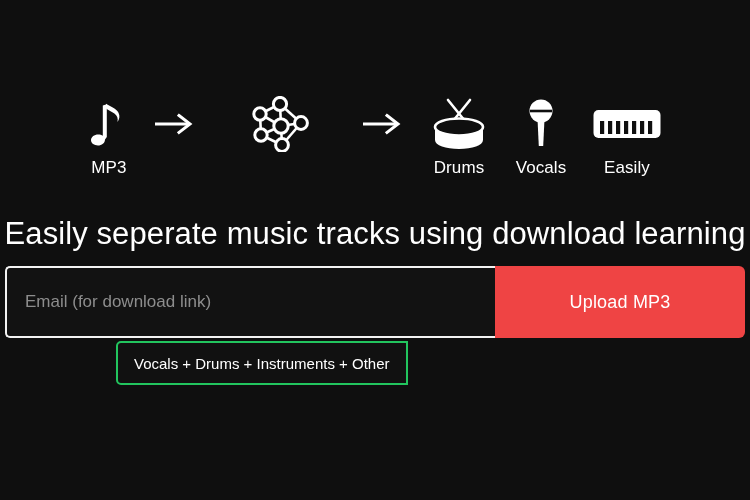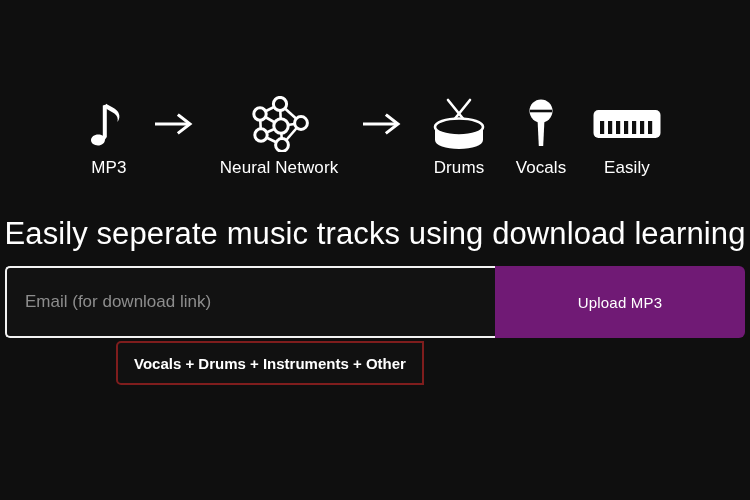--- a/index.html
+++ b/index.html
@@ -101,26 +101,26 @@
     outline: none;
     box-sizing: border-box;
   }
   .email-field::placeholder {
     color: #8d8d8d;
     font-weight: 300;
     opacity: 1;
   }
   .upload-button {
     flex: 0 0 250px;
-    background: #701a75;
+    background: #ef4444;
     border: none;
     border-radius: 0 6px 6px 0;
     color: #ffffff;
     font-family: "Liberation Sans", sans-serif;
-    font-size: 15px;
+    font-size: 18px;
     font-weight: 400;
     cursor: pointer;
     letter-spacing: 0.2px;
   }
 
   
   .mode-toggle {
     position: absolute;
     left: 116px;
     top: 341px;
@@ -134,24 +134,24 @@
     justify-content: center;
     padding: 0 16px;
     background: #111111;
     font-family: "Liberation Sans", sans-serif;
     font-size: 15px;
     cursor: pointer;
     box-sizing: border-box;
     white-space: nowrap;
   }
   .mode-option.active {
-    border: 2px solid #7f1d1d;
+    border: 2px solid #22c55e;
     border-radius: 5px 0 0 5px;
     color: #ffffff;
-    font-weight: 700;
+    font-weight: 400;
     z-index: 2;
   }
   .mode-option.inactive {
     border: 1px solid #4a4a4a;
     border-left: none;
     border-radius: 0 5px 5px 0;
     color: #6e6e6e;
     font-weight: 400;
   }
 </style>
@@ -195,21 +195,20 @@
         <g fill="#0f0f0f" stroke="#ffffff" stroke-width="3">
           <circle cx="12" cy="18" r="6.2"></circle>
           <circle cx="32" cy="8" r="6.6"></circle>
           <circle cx="33" cy="30" r="7.2"></circle>
           <circle cx="13" cy="39" r="6.2"></circle>
           <circle cx="34" cy="49" r="6.4"></circle>
           <circle cx="53" cy="27" r="6.4"></circle>
         </g>
       </svg>
     </div>
-    <div class="stage-label">Neural Network</div>
   </div>
 
   <div class="arrow">
     <svg width="44" height="22" viewBox="0 0 44 22" aria-hidden="true">
       <line x1="2" y1="11" x2="35" y2="11" stroke="#ffffff" stroke-width="3"></line>
       <polyline points="26,2.5 37,11 26,19.5" fill="none" stroke="#ffffff" stroke-width="3" stroke-linecap="square" stroke-linejoin="miter"></polyline>
     </svg>
   </div>
 
   <div class="stage stage-drums">

